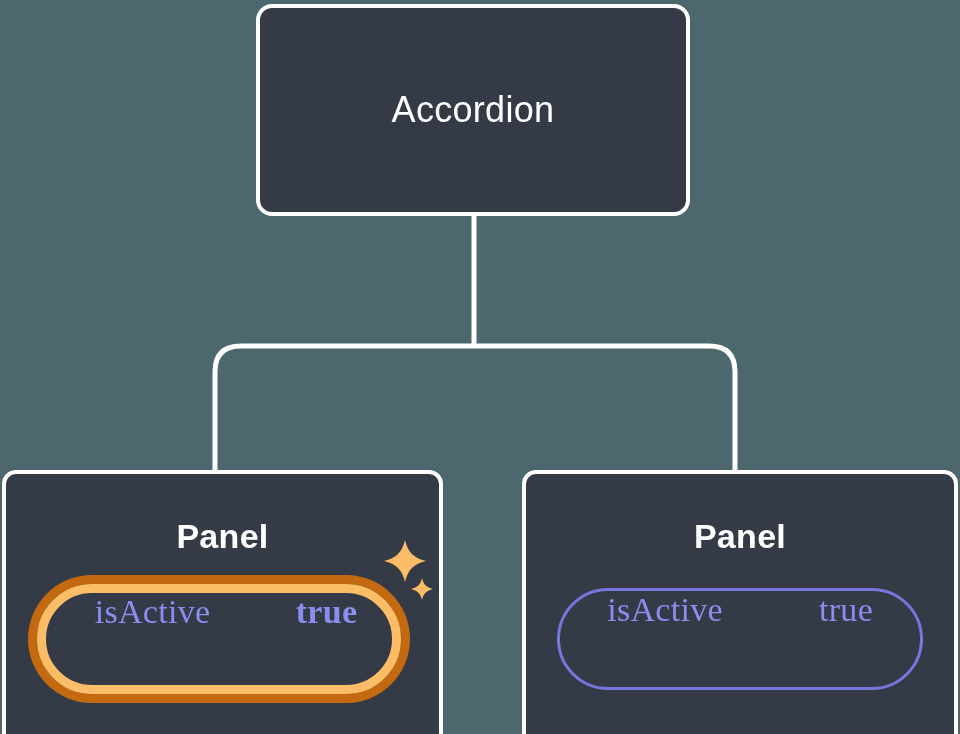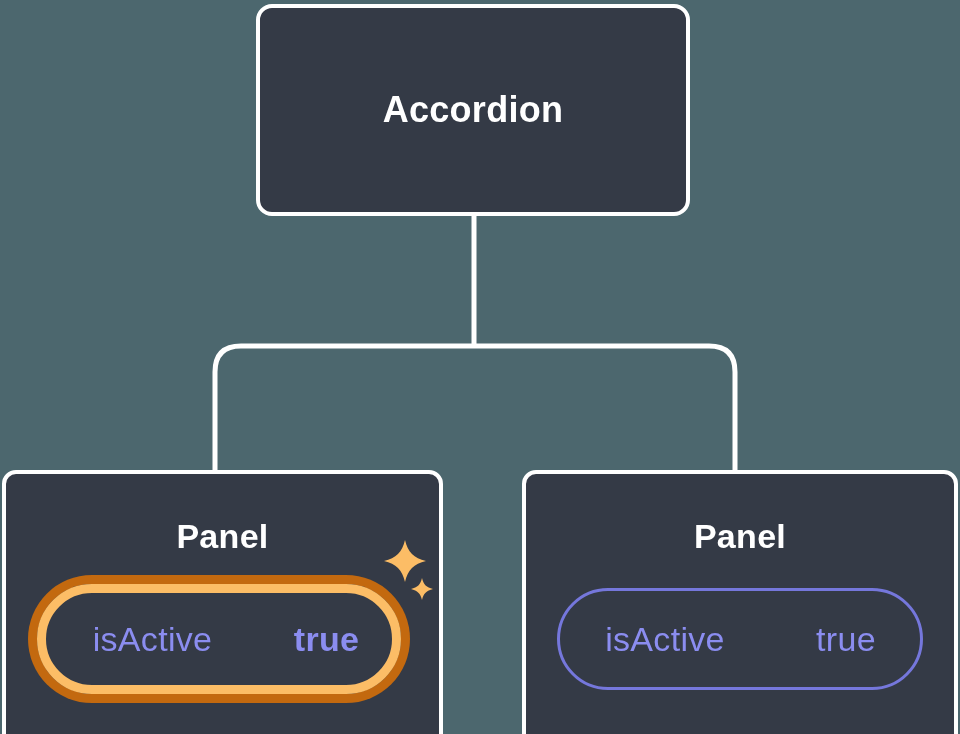--- a/index.html
+++ b/index.html
@@ -18,37 +18,38 @@
     background:#343a46;
     border:4px solid #ffffff;
     box-sizing:border-box;
   }
   .root{
     left:256px;top:4px;width:434px;height:212px;
     border-radius:16px;
     display:flex;align-items:center;justify-content:center;
   }
   .root-label{
-    color:#ffffff;font-size:36px;font-weight:700;letter-spacing:.3px;
+    color:#ffffff;font-size:36px;font-weight:400;letter-spacing:.3px;
   }
 
   .panel{top:470px;height:292px;border-radius:14px;}
   .panel-left{left:2px;width:441px;}
   .panel-right{left:522px;width:436px;}
   .panel-label{
     position:absolute;left:0;right:0;top:42px;
     text-align:center;color:#ffffff;
     font-size:34px;font-weight:600;line-height:1.2;letter-spacing:.3px;
   }
 
   .pill{
     position:absolute;
-    display:flex;align-items:center;
+    display:flex;align-items:flex-start;
     border-radius:999px;
     box-sizing:border-box;
+    font-family:Liberation Serif, serif;
   }
   .pill-active{
     left:31px;top:110px;width:364px;height:110px;
     border:9px solid #fcbd66;
     box-shadow:0 0 0 9px #c3690f;
   }
   .pill-inactive{
     left:31px;top:114px;width:366px;height:102px;
     border:3px solid #7577dc;
   }

